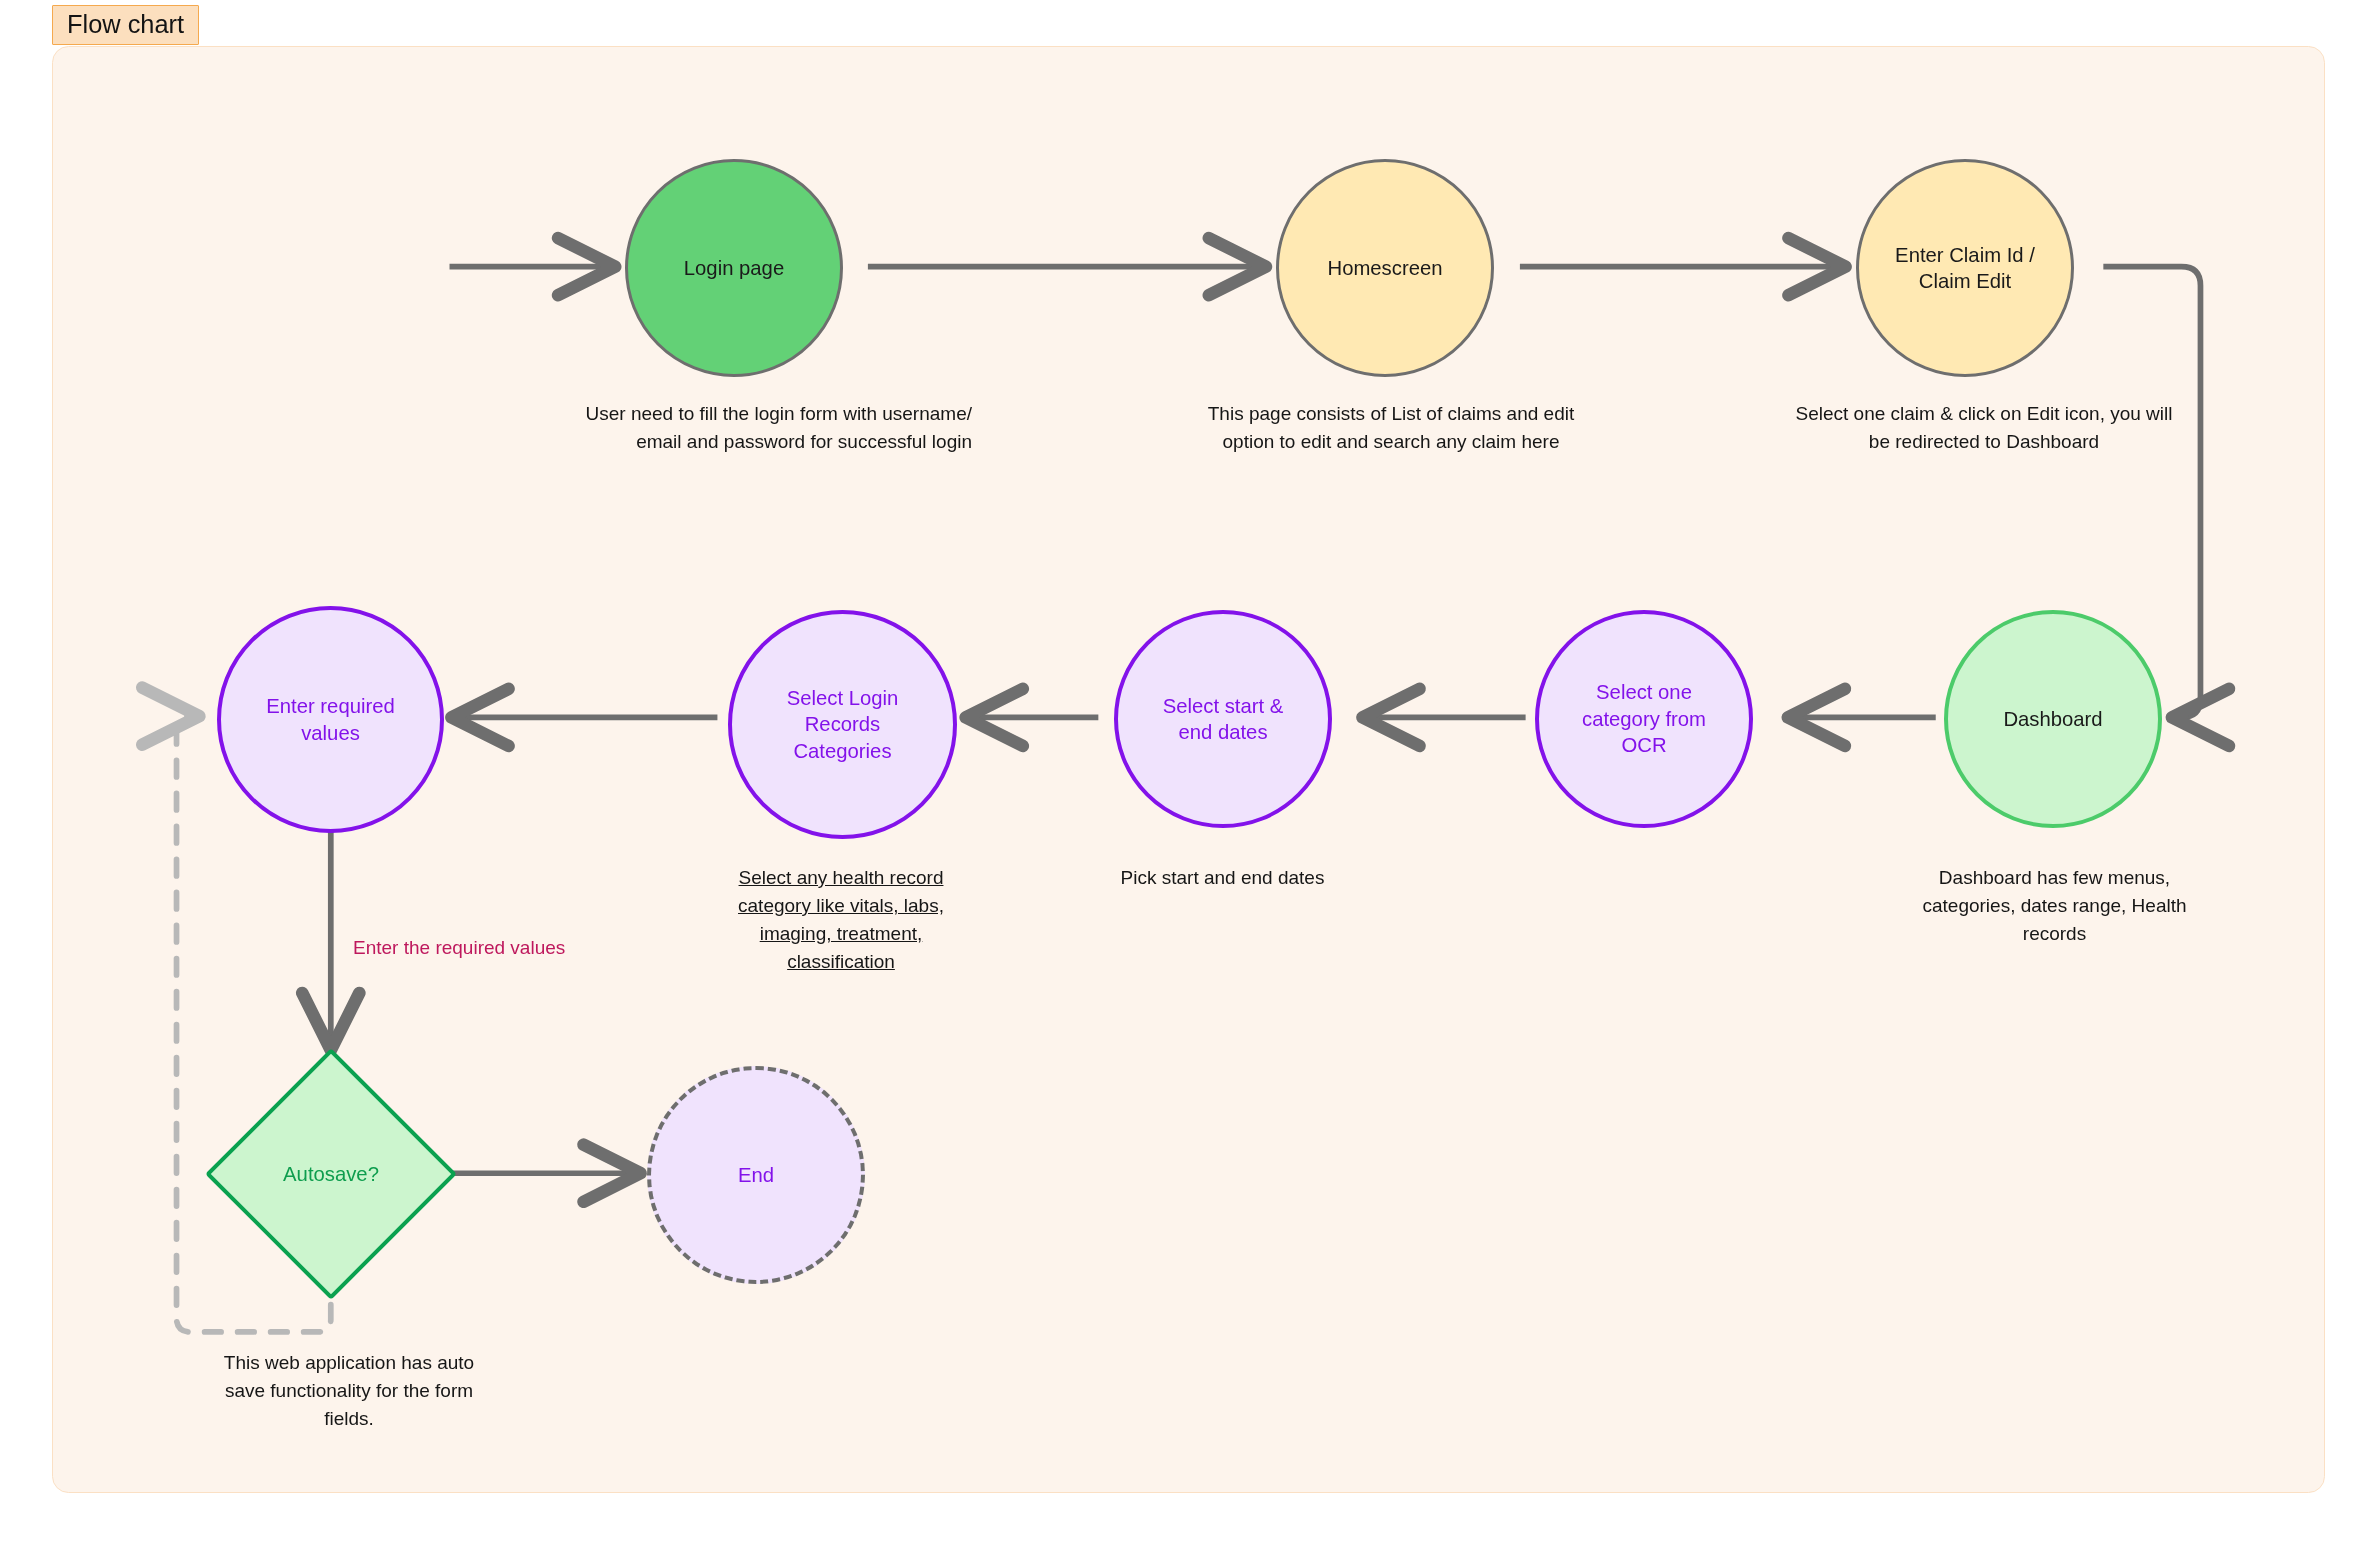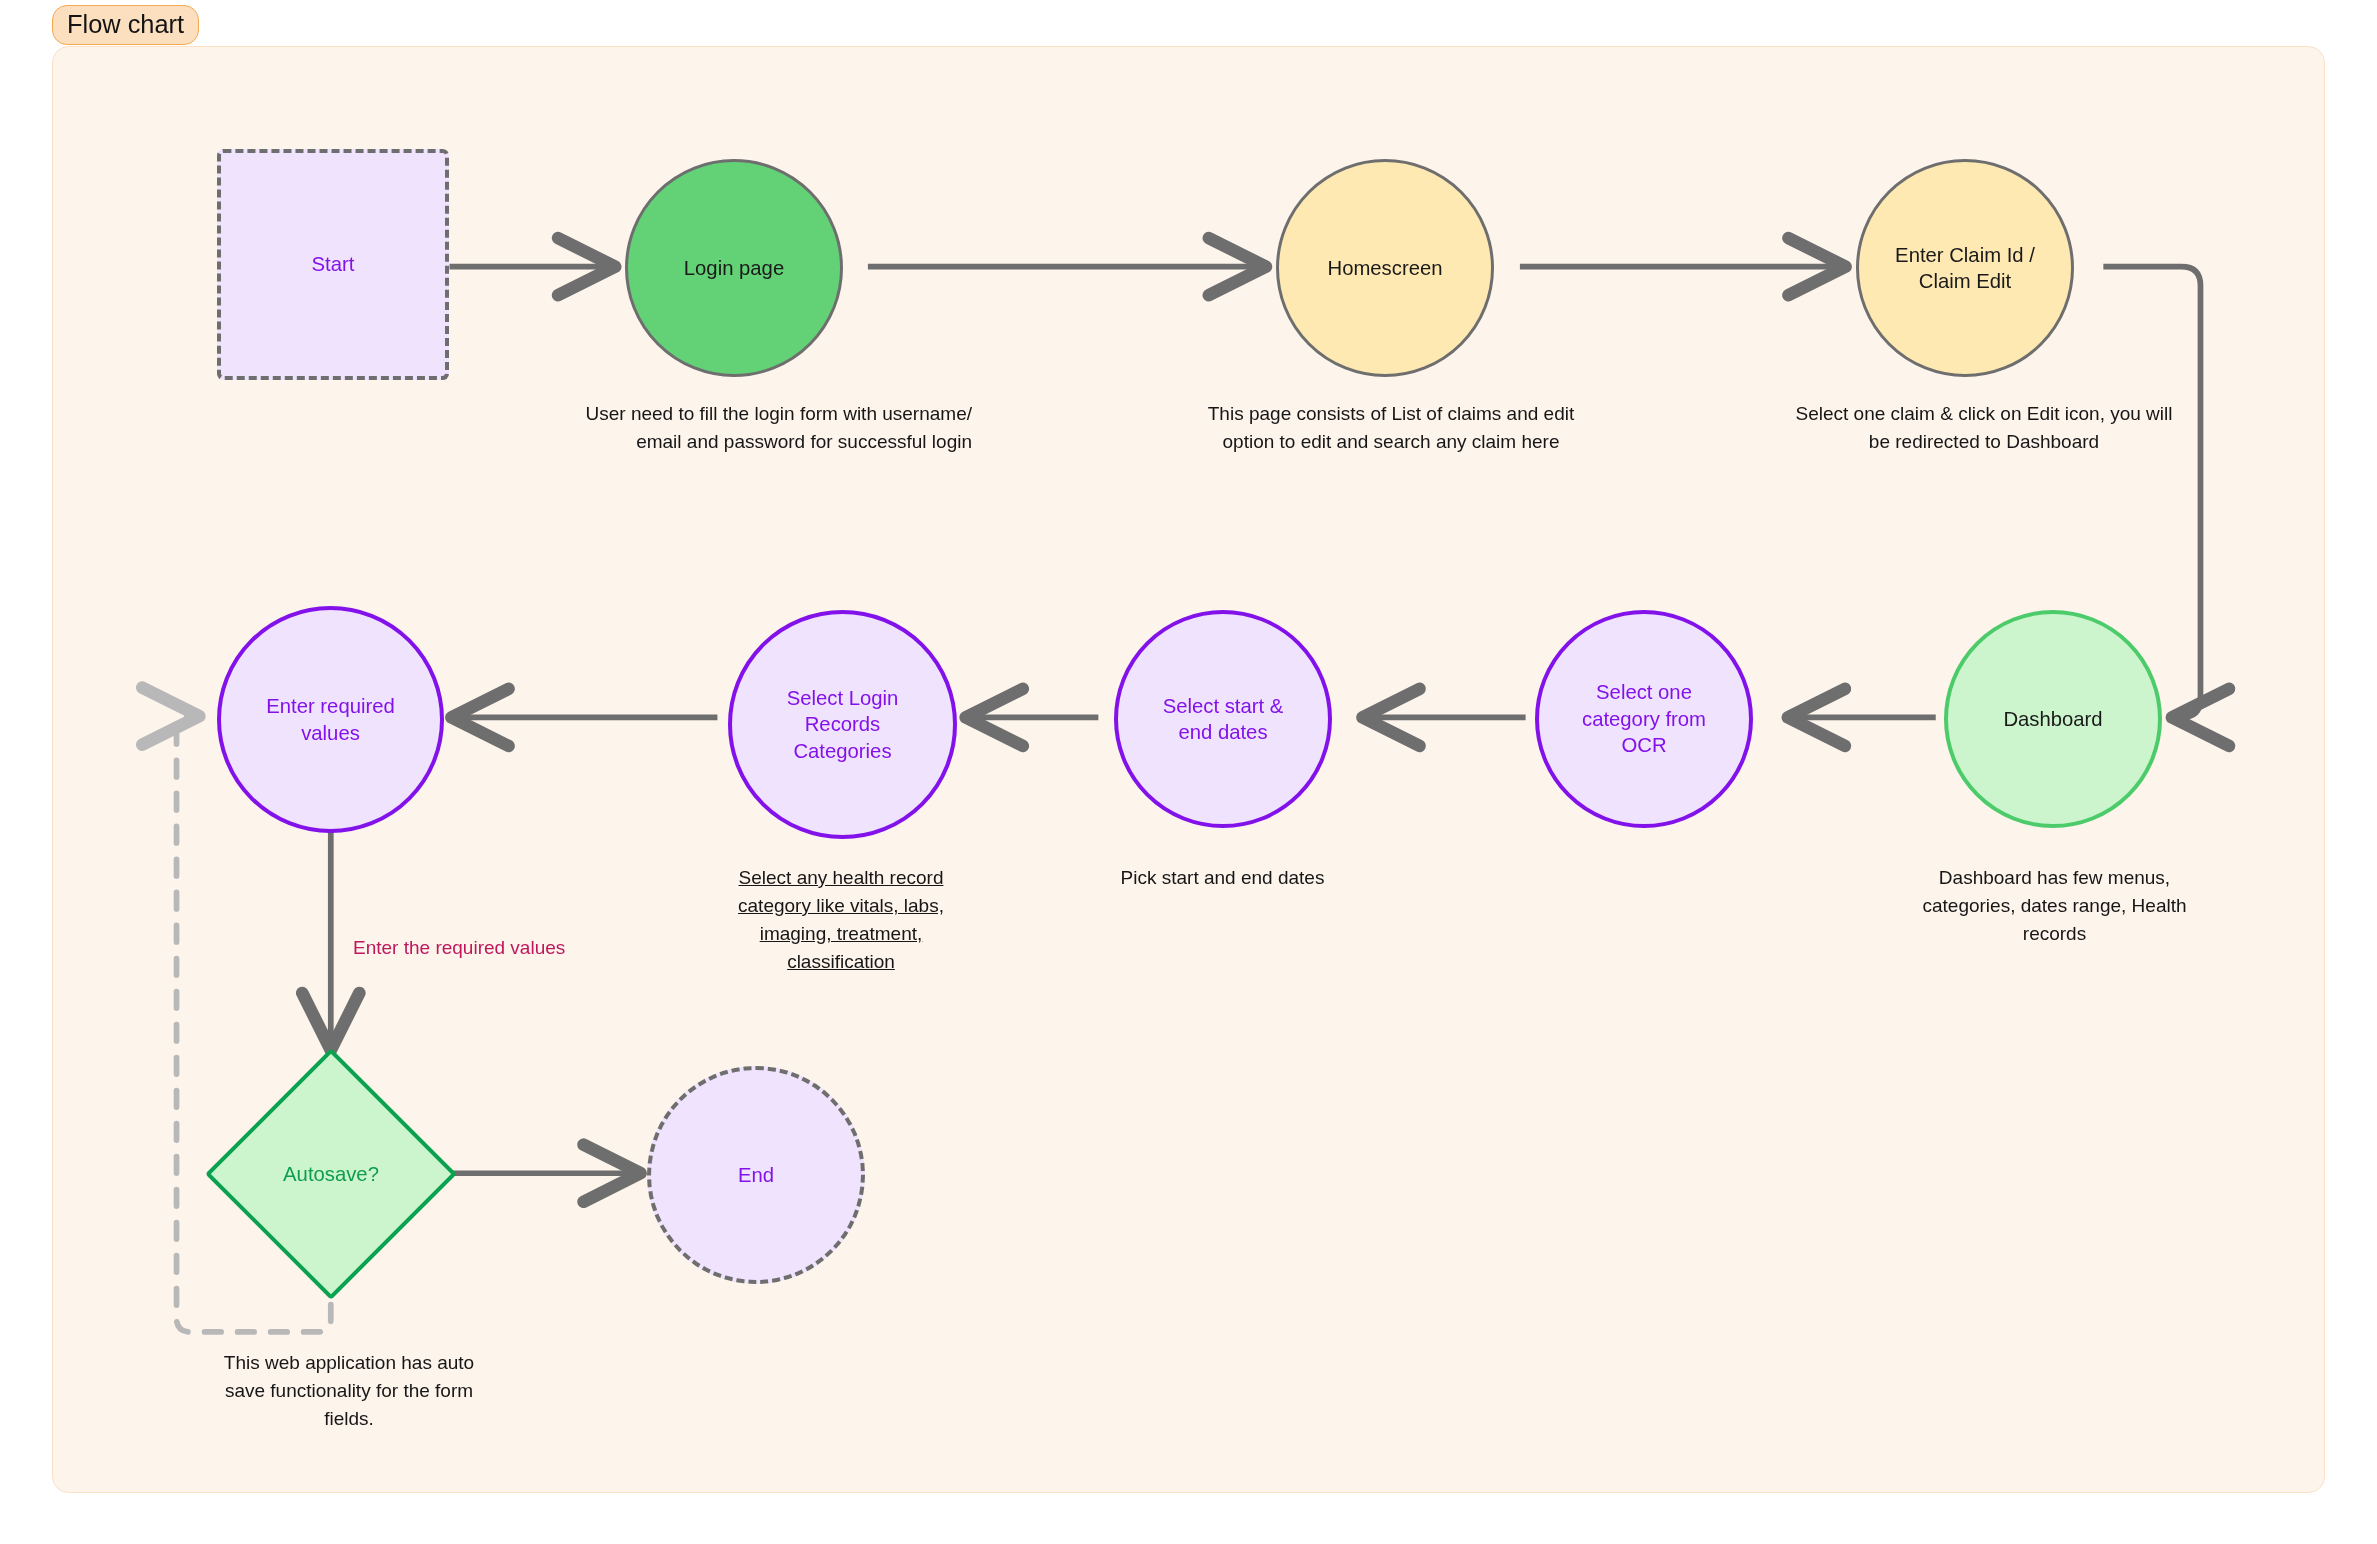--- a/index.html
+++ b/index.html
@@ -14,21 +14,21 @@
     height: 1544px;
     background: #ffffff;
     overflow: hidden;
   }
   #badge {
     position: absolute;
     left: 52px; top: 5.1px;
     padding: 5.1px 14px 6.4px 14px;
     background: #FCDFBE;
     border: 1.3px solid #F5A94E;
-    border-radius: 15px;
+    border-radius: 1px;
     font-size: 25.4px;
     color: #141414;
     line-height: 1.05;
     white-space: nowrap;
     z-index: 30;
   }
   #canvas {
     position: absolute;
     left: 52px; top: 46px;
     width: 2273px;
@@ -167,23 +167,20 @@
       <line x1="521" y1="1288" x2="521" y2="1645" marker-end="url(#ah)"></line>
 
       <line x1="710" y1="1848" x2="1000" y2="1848" marker-end="url(#ah)"></line>
     </g>
 
     <g stroke="#B8B8B8" stroke-width="9" fill="none" stroke-dasharray="26 26" stroke-linecap="round">
       <path d="M521,2055 V2078 Q521,2098 501,2098 H300 Q278,2098 278,2076 V1150 Q278,1128 300,1128 H305" marker-end="url(#ahl)"></path>
     </g>
   </svg>
 
-  <div class="node shape-rect-dashed" style="left:217px; top:149px; width:232px; height:231px; font-size:20.3px;">
-    <span class="node-label">Start</span>
-  </div>
 
   <div class="node shape-circle-green-solid" style="left:625px; top:159px; width:218px; height:218px; font-size:20.3px;">
     <span class="node-label">Login page</span>
   </div>
   <div class="caption" style="left:502px; top:400px; width:470px;text-align:right;">User need to fill the login form with username/
 email and password for successful login</div>
 
   <div class="node shape-circle-yellow" style="left:1276px; top:159px; width:218px; height:218px; font-size:20.3px;">
     <span class="node-label">Homescreen</span>
   </div>

